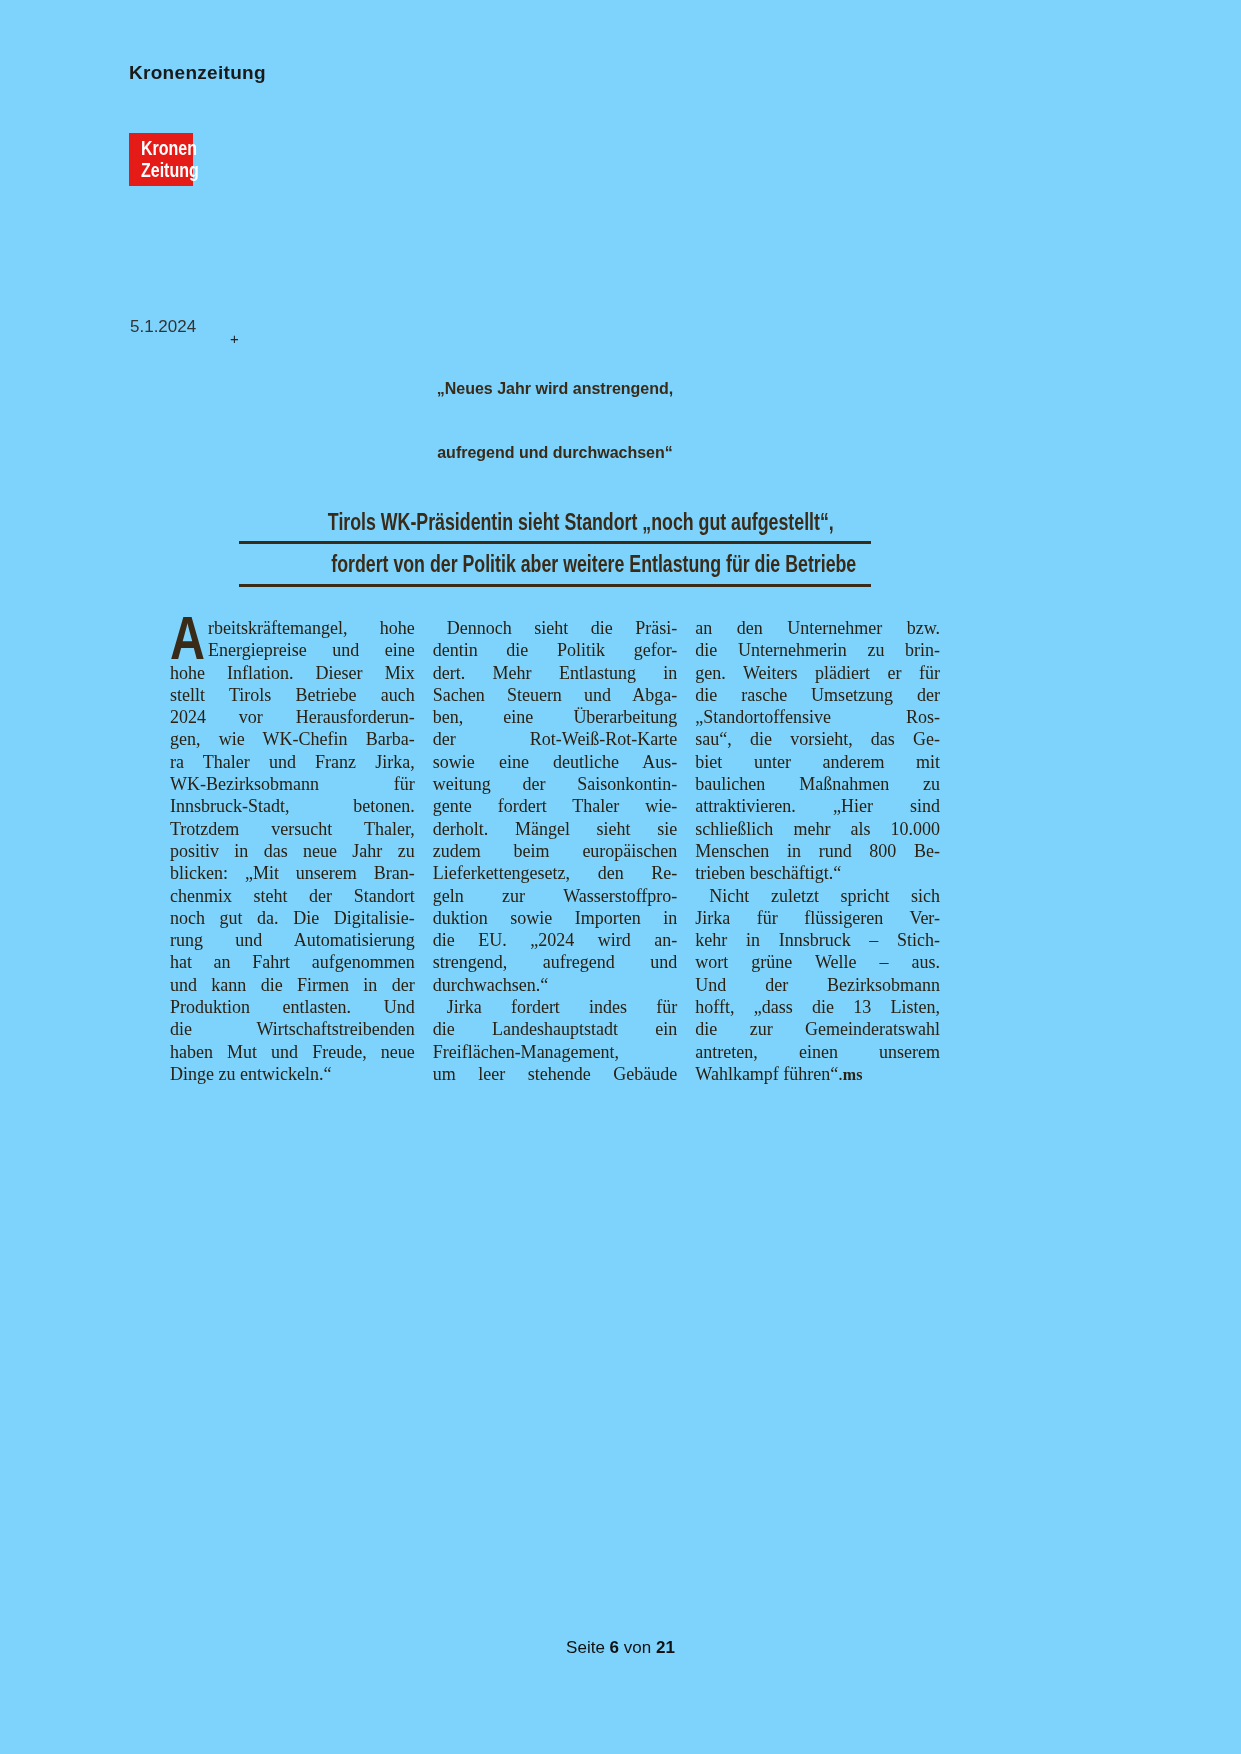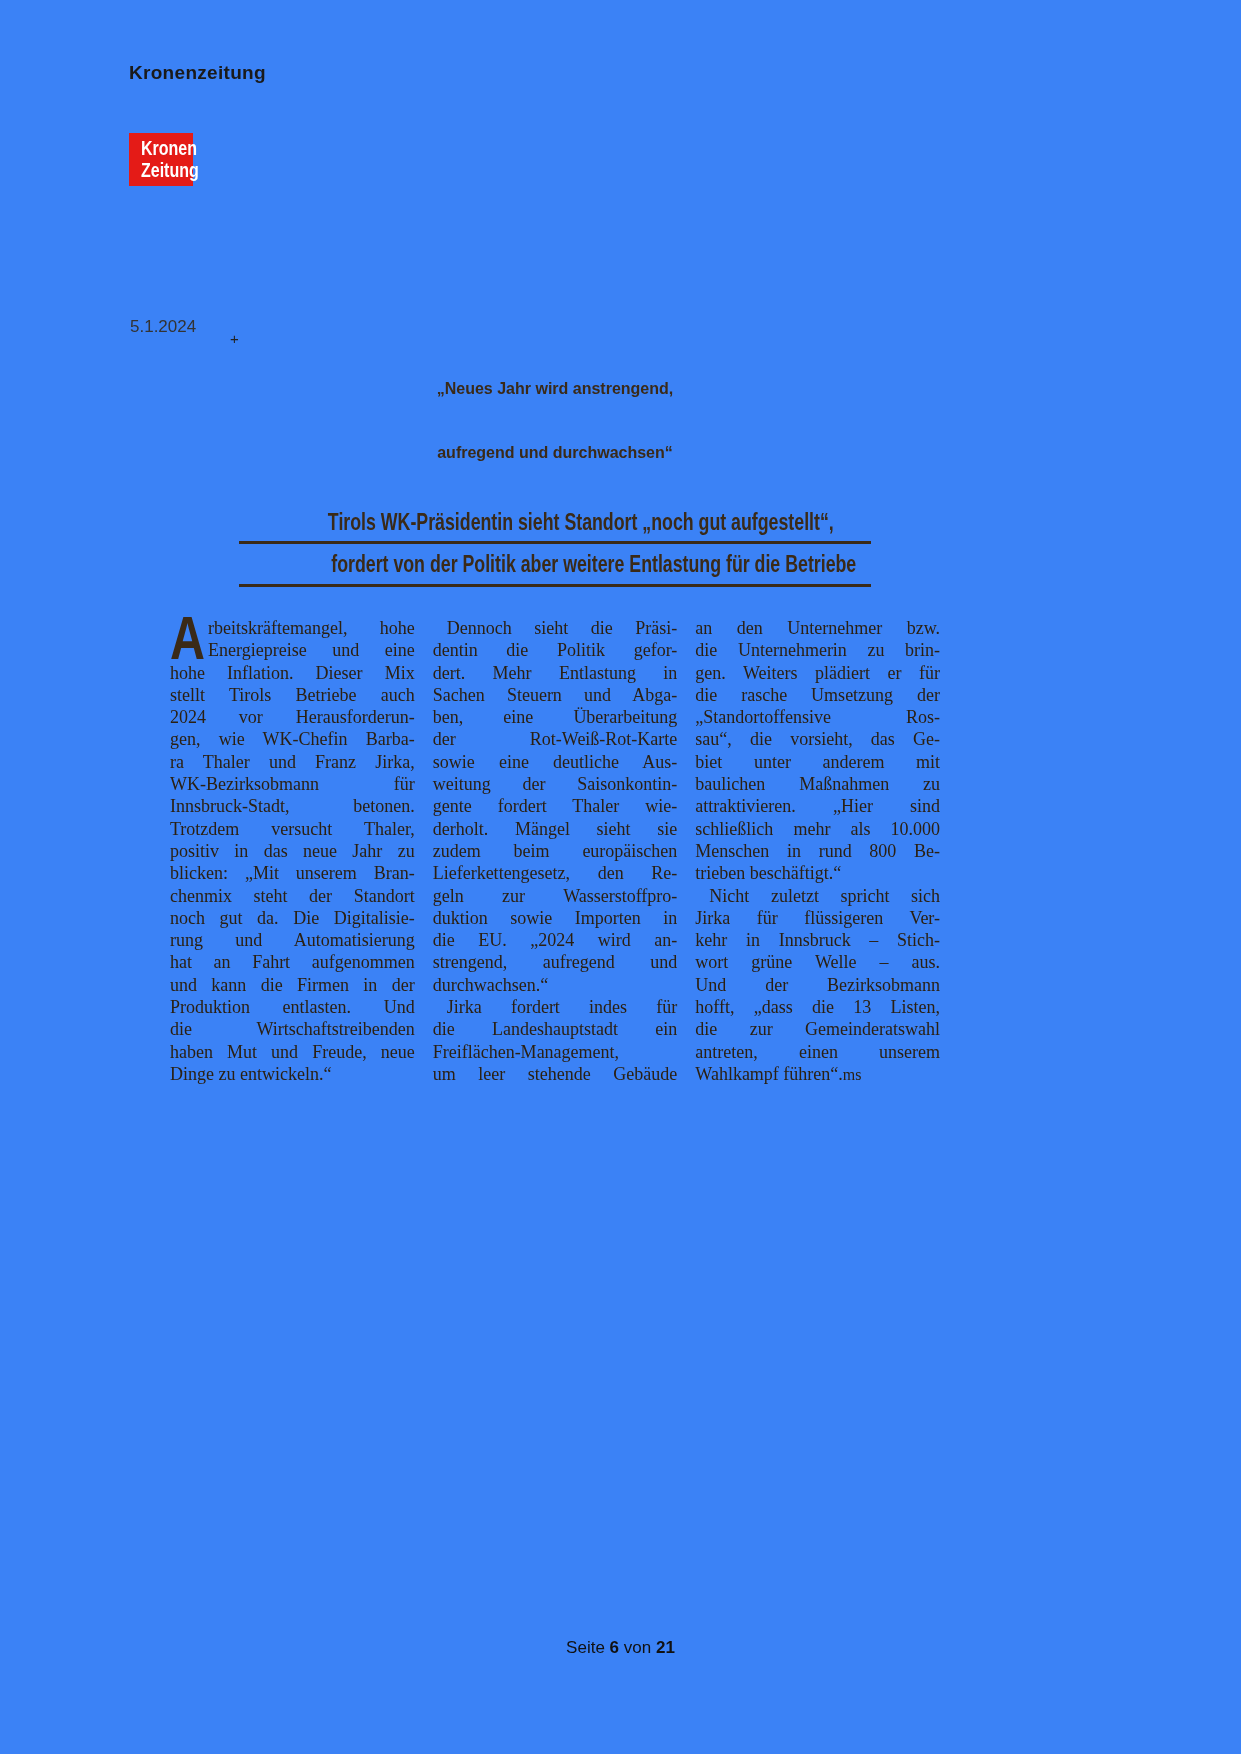--- a/index.html
+++ b/index.html
@@ -1,20 +1,20 @@
 <!DOCTYPE html>
 <html style="--logo-red: #e41b17; --brown: #3a2a18; --body-ink: #2b2012;"><head>
 <meta charset="utf-8">
 <style>
   * { margin:0; padding:0; box-sizing:border-box; }
   html,body { background:#ffffff; }
   .page {
     position:relative;
     width:1241px; height:1754px;
-    background:#3b82f6;
+    background:#7dd3fc;
     font-family:"Liberation Sans", sans-serif;
     overflow:hidden;
   }
   .top-label {
     position:absolute; left:129px; top:62px;
     font-size:19px; font-weight:bold; color:#1a1a1a;
     letter-spacing:0.3px;
   }
   .logo {
     position:absolute; left:129px; top:133px;
@@ -73,21 +73,21 @@
   .bodyline.indent { text-indent:14px; }
   .bodyline.droppad { padding-left:38px; }
   .dropcap {
     position:absolute; left:0; top:-4px;
     font-family:"Liberation Sans", sans-serif;
     font-weight:bold; font-size:62px; line-height:50px;
     color:var(--brown,#3a2a18);
     transform:scaleX(0.78); transform-origin:left top;
   }
   .sigline { display:flex; justify-content:flex-start; align-items:baseline; text-align-last:left; }
-  .sig { font-weight:normal; font-size:16px; }
+  .sig { font-weight:bold; font-size:16px; }
   .footer {
     position:absolute; left:0; right:0; bottom:96px;
     text-align:center; font-size:17px; color:#111;
   }
   .footer b { font-weight:bold; }
 </style>
 </head>
 <body>
 
 <div class="page">

